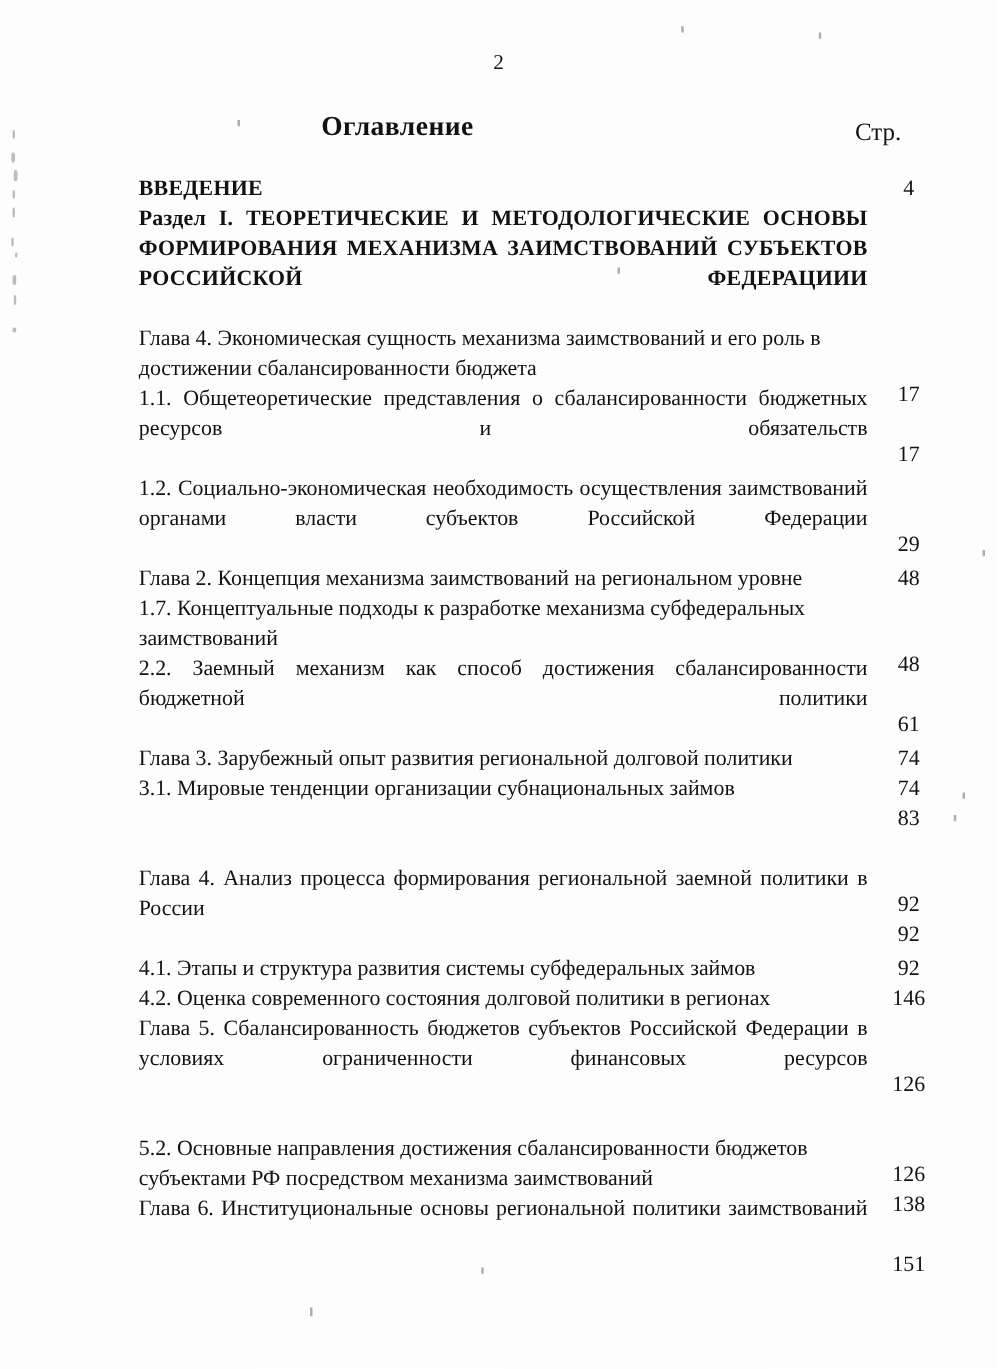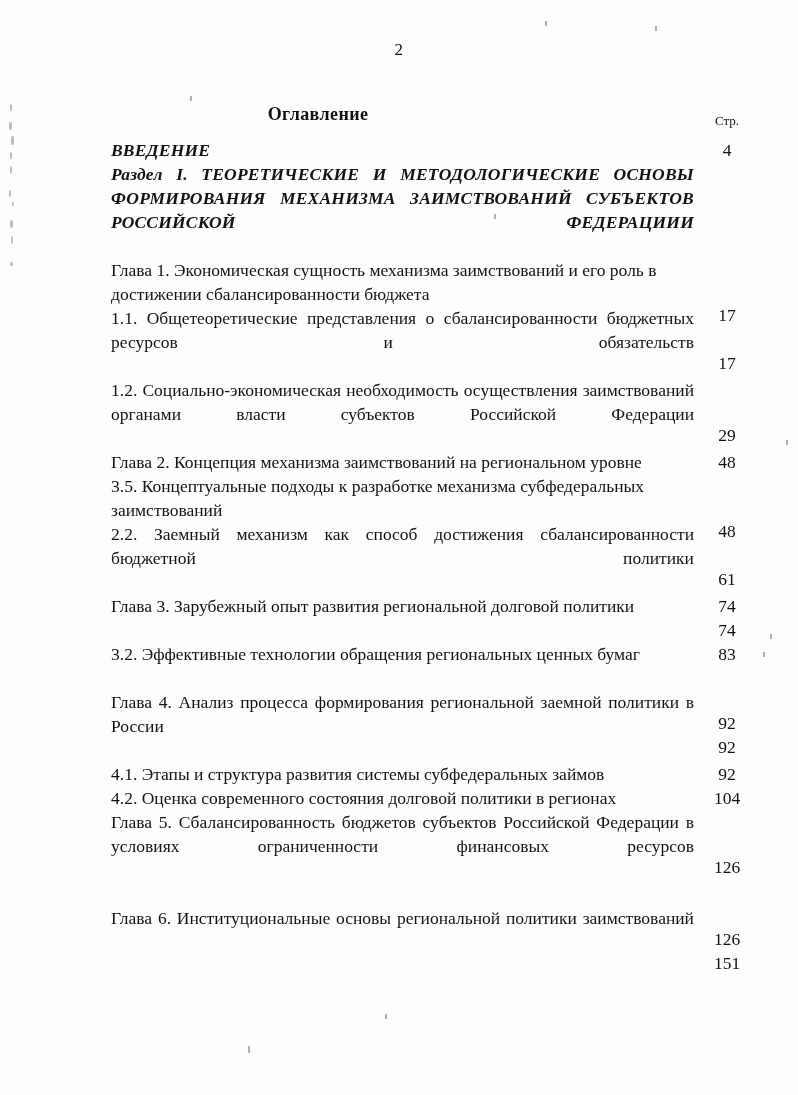--- a/index.html
+++ b/index.html
@@ -40,34 +40,32 @@
     letter-spacing: .5px;
   }
 
   
   .doc-title {
     position: absolute;
     top: 88px;
     left: 0;
     width: 636px;
     text-align: center;
-    font-size: 18px;
+    font-size: 22px;
     font-weight: bold;
     letter-spacing: .4px;
-    margin-top: 16px;
   }
 
   
   .col-head {
     position: absolute;
-    top: 113px;
+    top: 95px;
     left: 684px;
     width: 86px;
-    text-align: center;
-    font-size: 13px;
+    font-size: 20px;
   }
 
   
   .toc {
     position: absolute;
     top: 138px;
     left: 111px;
     width: 660px;
   }
   .toc-row {
@@ -92,21 +90,20 @@
     display: inline-block;
     width: 100%;
     height: 0;
   }
   .toc-row .entry.plain {
     text-align: left;
   }
   .toc-row.bold .entry {
     font-weight: bold;
     letter-spacing: .2px;
-    font-style: italic;
   }
   .toc-row .pageno {
     position: absolute;
     left: 573px;
     width: 86px;
     text-align: center;
     font-size: 17.5px;
     line-height: 24px;
   }
   
@@ -152,75 +149,79 @@
 
   <div class="toc" id="toc-list">
       <div class="toc-row bold">
         <div class="entry plain">ВВЕДЕНИЕ</div>
         <div class="pageno l1">4</div>
       </div>
       <div class="toc-row bold">
         <div class="entry just">Раздел I. ТЕОРЕТИЧЕСКИЕ И МЕТОДОЛОГИЧЕСКИЕ ОСНОВЫ ФОРМИРОВАНИЯ МЕХАНИЗМА ЗАИМСТВОВАНИЙ СУБЪЕКТОВ РОССИЙСКОЙ ФЕДЕРАЦИИИ</div>
       </div>
       <div class="toc-row">
-        <div class="entry plain">Глава 1. Экономическая сущность механизма заимствований и его роль в достижении сбалансированности бюджета</div>
+        <div class="entry plain">Глава 4. Экономическая сущность механизма заимствований и его роль в достижении сбалансированности бюджета</div>
         <div class="pageno l2">17</div>
       </div>
       <div class="toc-row">
         <div class="entry just">1.1. Общетеоретические представления о сбалансированности бюджетных ресурсов и обязательств</div>
         <div class="pageno l2">17</div>
       </div>
       <div class="toc-row">
         <div class="entry just">1.2. Социально-экономическая необходимость осуществления заимствований органами власти субъектов Российской Федерации</div>
         <div class="pageno l2">29</div>
       </div>
       <div class="toc-row">
         <div class="entry plain">Глава 2. Концепция механизма заимствований на региональном уровне</div>
         <div class="pageno l1">48</div>
       </div>
       <div class="toc-row">
-        <div class="entry plain">3.5. Концептуальные подходы к разработке механизма субфедеральных заимствований</div>
+        <div class="entry plain">1.7. Концептуальные подходы к разработке механизма субфедеральных заимствований</div>
         <div class="pageno l2">48</div>
       </div>
       <div class="toc-row">
         <div class="entry just">2.2. Заемный механизм как способ достижения сбалансированности бюджетной политики</div>
         <div class="pageno l2">61</div>
       </div>
       <div class="toc-row">
         <div class="entry plain">Глава 3. Зарубежный опыт развития региональной долговой политики</div>
         <div class="pageno l1">74</div>
       </div>
       <div class="toc-row">
+        <div class="entry plain">3.1. Мировые тенденции организации субнациональных займов</div>
         <div class="pageno l1">74</div>
       </div>
       <div class="toc-row">
-        <div class="entry plain">3.2. Эффективные технологии обращения региональных ценных бумаг</div>
         <div class="pageno l1">83</div>
       </div>
       <div class="toc-row bold">
         <div class="pageno l2">92</div>
       </div>
       <div class="toc-row">
         <div class="entry just">Глава 4. Анализ процесса формирования региональной заемной политики в России</div>
         <div class="pageno l2">92</div>
       </div>
       <div class="toc-row">
         <div class="entry plain">4.1. Этапы и структура развития системы субфедеральных займов</div>
         <div class="pageno l1">92</div>
       </div>
       <div class="toc-row">
         <div class="entry plain">4.2. Оценка современного состояния долговой политики в регионах</div>
-        <div class="pageno l1">104</div>
+        <div class="pageno l1">146</div>
       </div>
       <div class="toc-row">
         <div class="entry just">Глава 5. Сбалансированность бюджетов субъектов Российской Федерации в условиях ограниченности финансовых ресурсов</div>
         <div class="pageno l2">126</div>
       </div>
       <div class="toc-row">
         <div class="pageno l2">126</div>
       </div>
       <div class="toc-row">
+        <div class="entry plain">5.2. Основные направления достижения сбалансированности бюджетов субъектами РФ посредством механизма заимствований</div>
+        <div class="pageno l2">138</div>
+      </div>
+      <div class="toc-row">
         <div class="entry just">Глава 6. Институциональные основы региональной политики заимствований</div>
         <div class="pageno l2">151</div>
       </div>
     </div>
 
 </div>
 
 </body></html>

